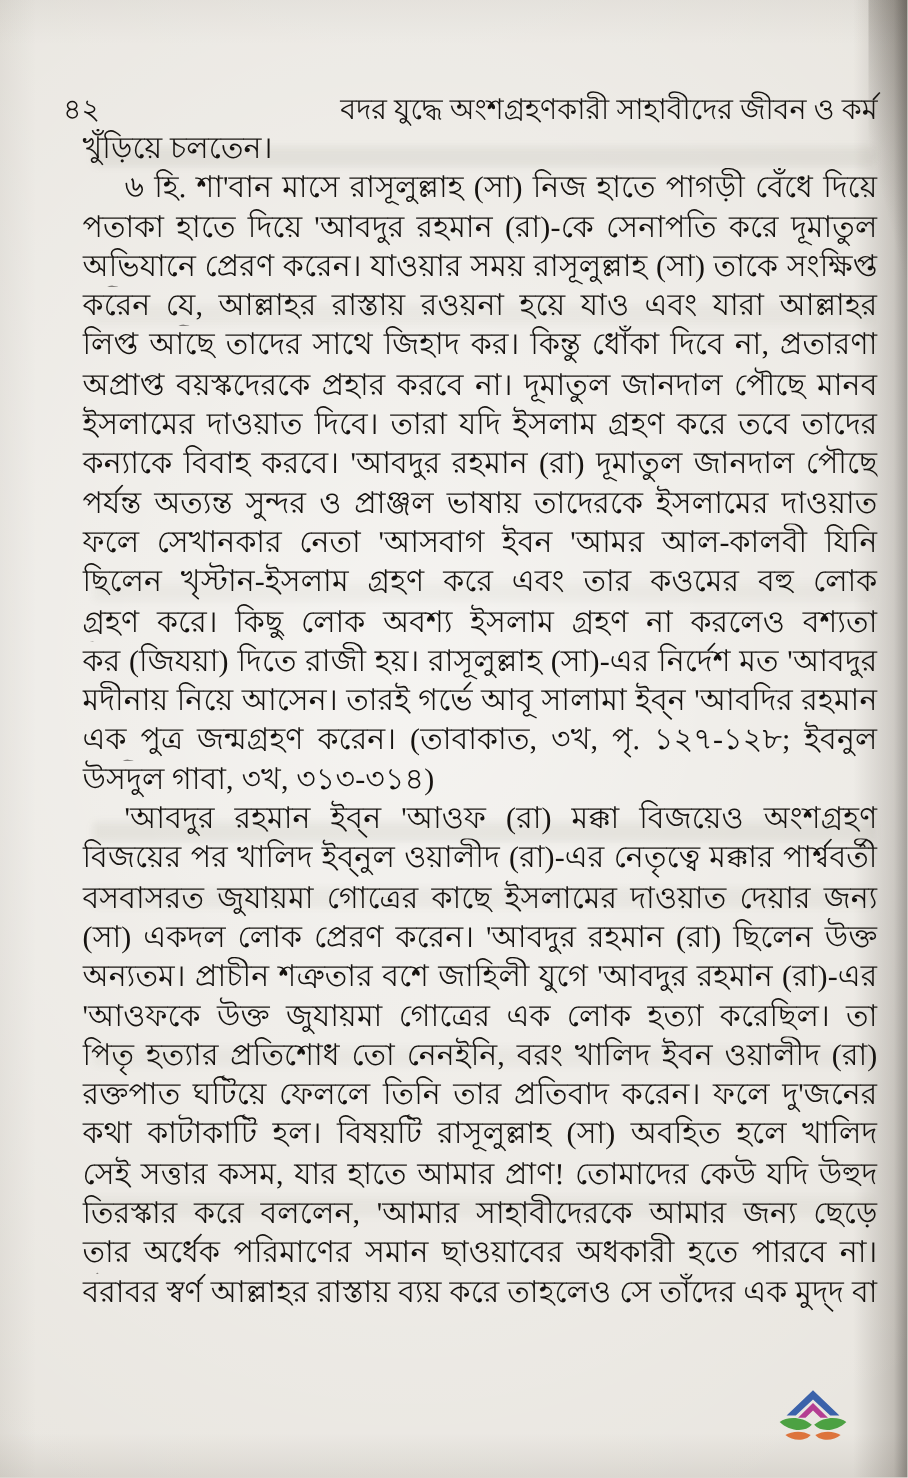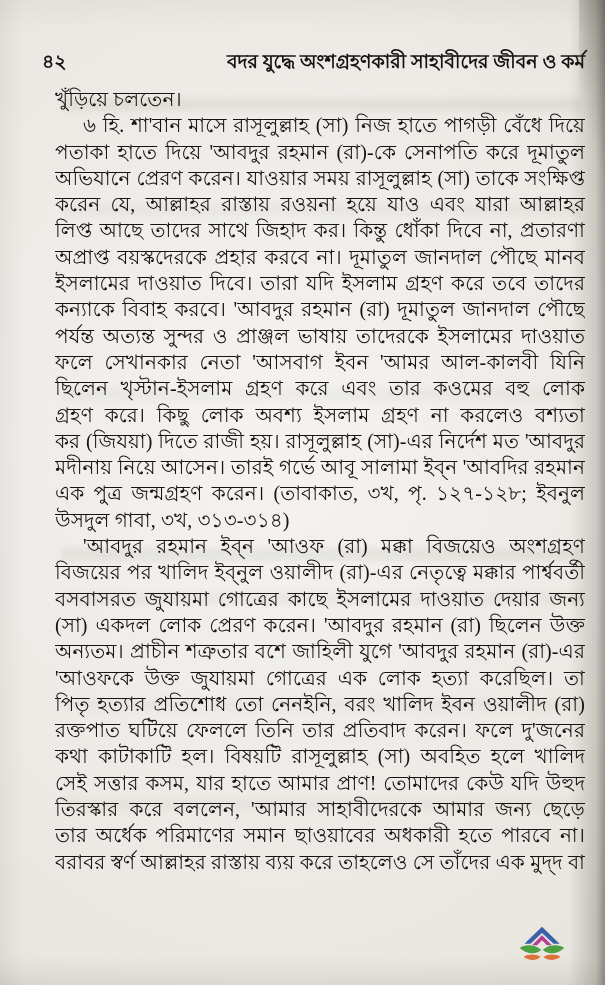--- a/index.html
+++ b/index.html
@@ -22,22 +22,22 @@
     background:linear-gradient(255deg, rgba(60,54,46,.38), rgba(60,54,46,0) 65%);
     pointer-events:none;
   }
   
   .ghost-row{
     position:absolute;left:62px;right:22px;height:13px;
     background:rgba(108,99,86,.085);
     filter:blur(2.5px);border-radius:3px;pointer-events:none;
   }
   .header{
-    position:absolute;top:48px;left:42px;right:20px;height:27px;
-    font-weight:bold;font-size:19px;line-height:27px;white-space:nowrap;
+    position:absolute;top:60px;left:42px;right:20px;height:27px;
+    font-weight:normal;font-size:19px;line-height:27px;white-space:nowrap;
   }
   .pagenum{position:absolute;left:0;top:0;}
   .htitle{position:absolute;left:88px;right:0;text-align:right;}
   .body{
     position:absolute;top:86px;left:55px;width:530px;
     font-size:20px;font-weight:500;
   }
   .line{
     height:26.3px;line-height:26.3px;overflow:hidden;
     text-align:justify;text-align-last:justify;

